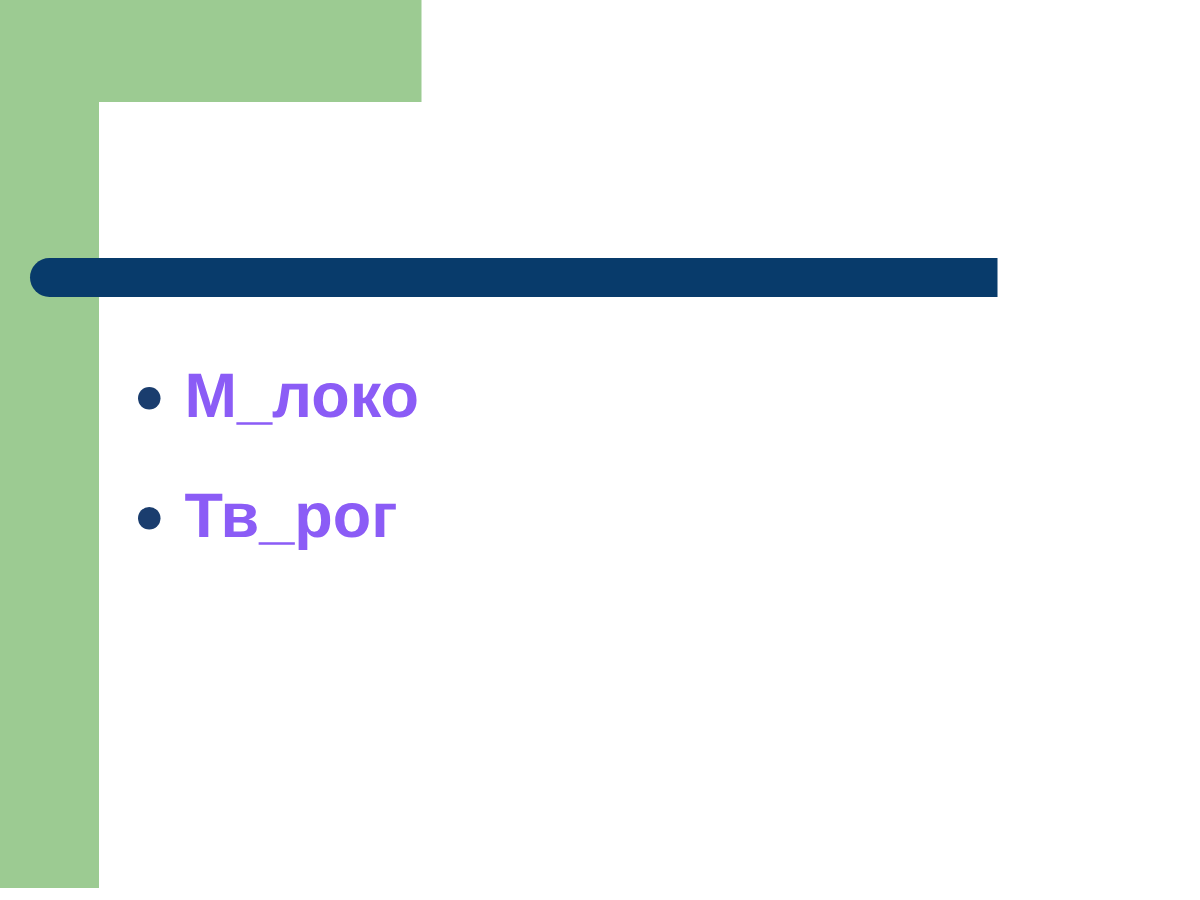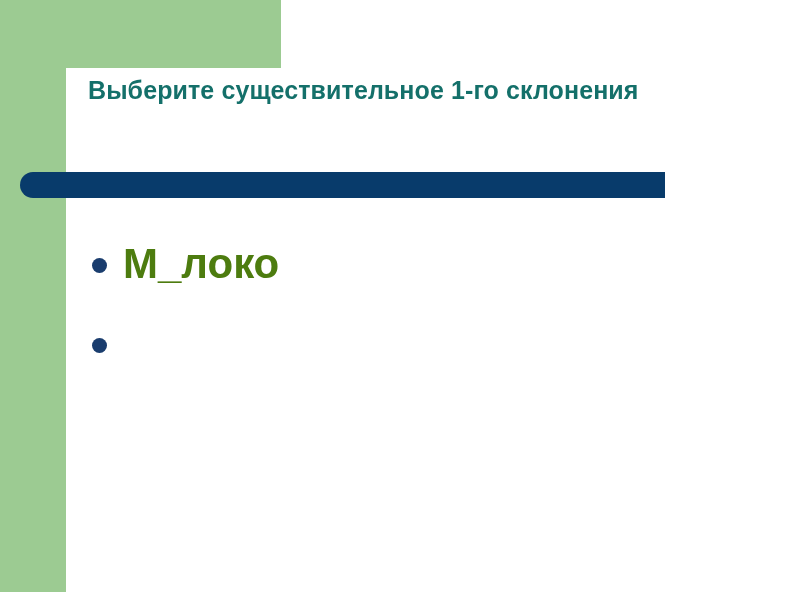--- a/index.html
+++ b/index.html
@@ -85,21 +85,21 @@
     top: 224px;
     width: 640px;
     list-style: none;
     margin: 0;
     padding: 0;
   }
   .bullet-item {
     display: flex;
     align-items: center;
     height: 80px;
-    color: #4d7c0f;
+    color: #8b5cf6;
     font-size: 42px;
     font-weight: bold;
     line-height: 1;
   }
   .bullet-dot {
     flex: 0 0 auto;
     width: 15px;
     height: 15px;
     border-radius: 50%;
     background: #1a3d6e;
@@ -113,27 +113,27 @@
 </style>
 </head>
 <body>
 
 <div class="slide">
 
   <div class="green-band"></div>
   <div class="green-top-block"></div>
   <div class="white-panel"></div>
 
-  <div class="title">Выберите существительное 1-го склонения</div>
 
   <div class="divider-bar"></div>
 
   <ul class="bullet-list">
     <li class="bullet-item">
       <span class="bullet-dot"></span>
       <span class="bullet-text">М_локо</span>
     </li>
     <li class="bullet-item">
       <span class="bullet-dot"></span>
+      <span class="bullet-text">Тв_рог</span>
     </li>
   </ul>
 
 </div>
 
 </body></html>

